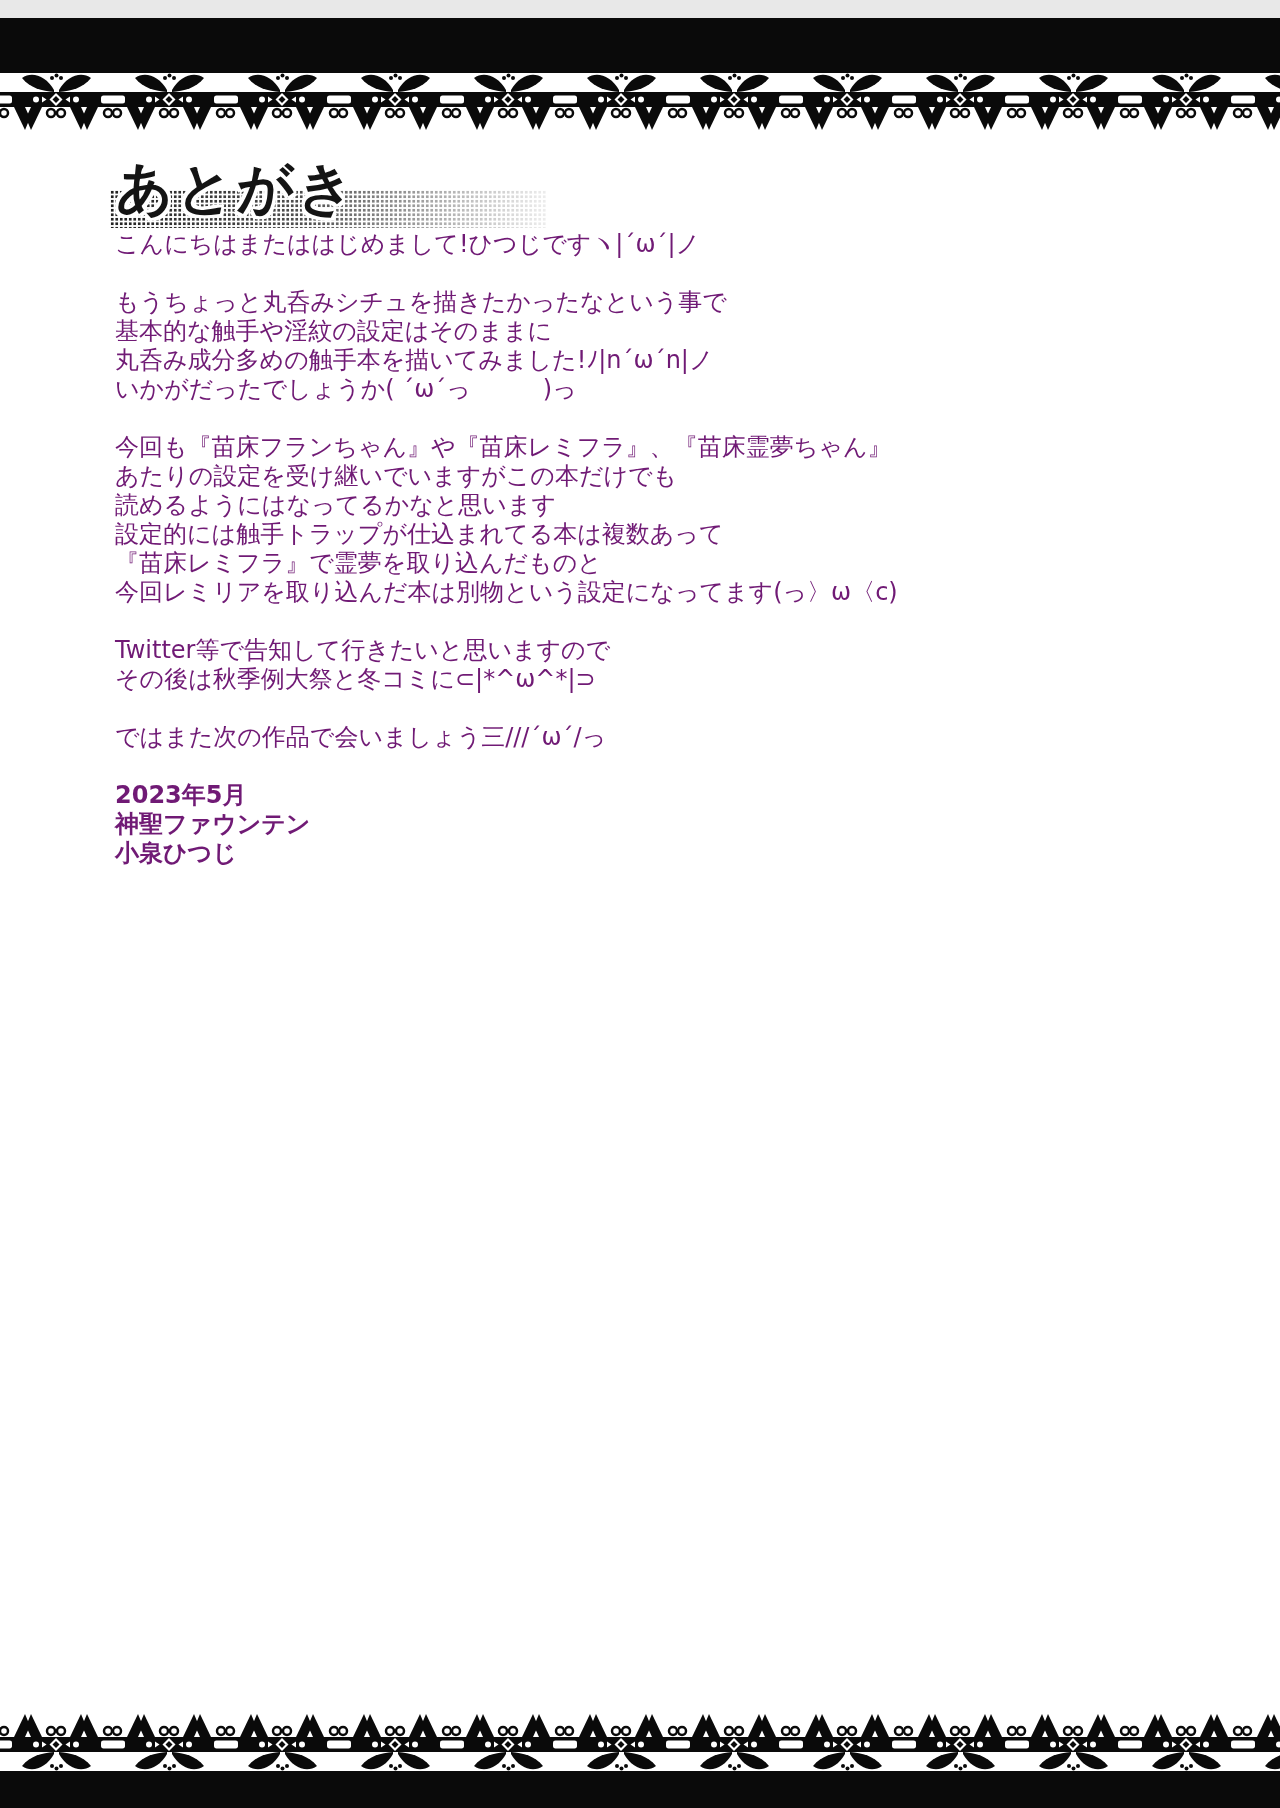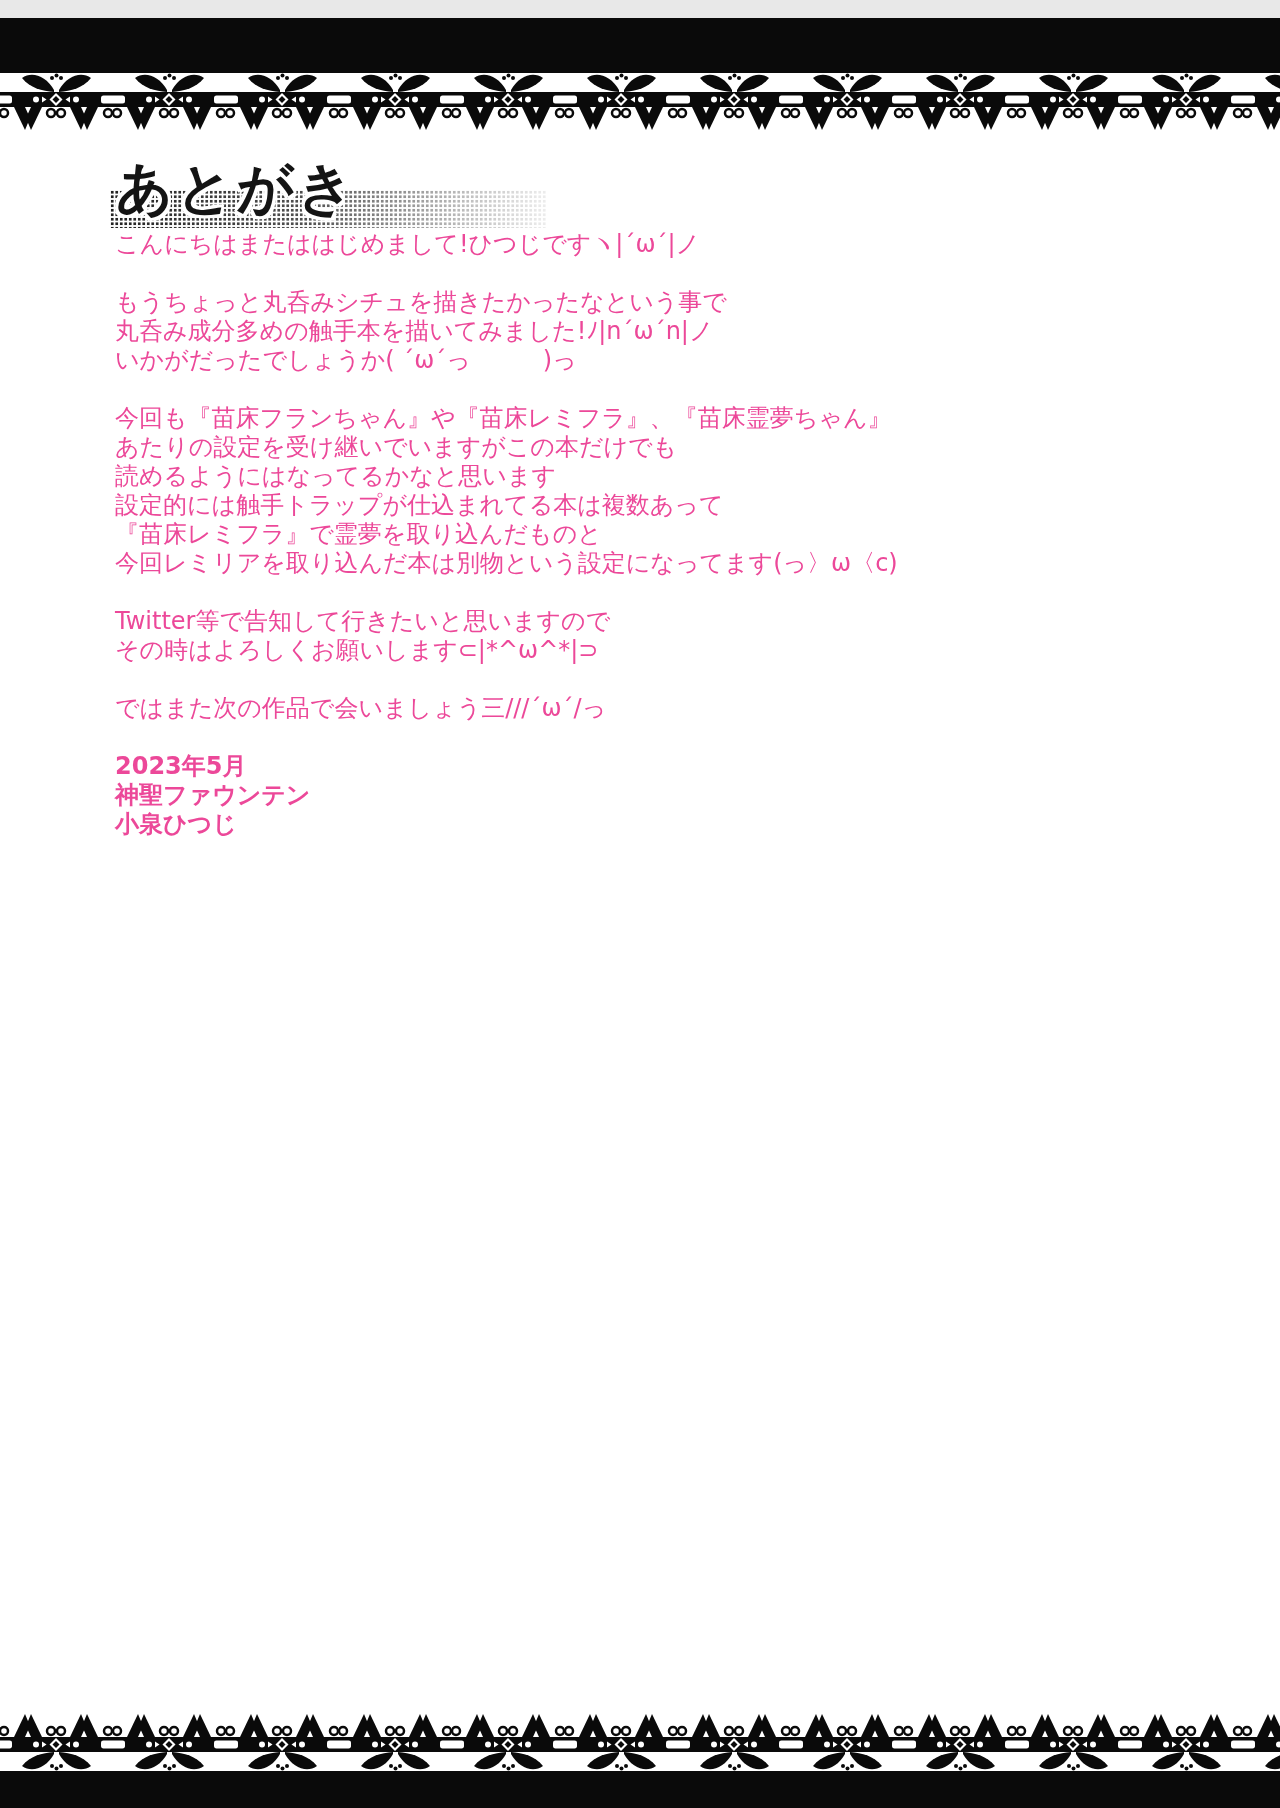--- a/index.html
+++ b/index.html
@@ -27,21 +27,21 @@
   }
   .title-text {
     position: absolute; left: 6px; top: 8px;
     font-size: 56px; font-weight: bold; line-height: 1; letter-spacing: 3px;
     color: #141414;
     text-shadow:
       -3px -3px 0 #fff, 3px -3px 0 #fff, -3px 3px 0 #fff, 3px 3px 0 #fff,
       0 -3px 0 #fff, 0 3px 0 #fff, -3px 0 0 #fff, 3px 0 0 #fff;
   }
 
-  .content { position: absolute; left: 115px; top: 212px; width: 1100px; color: #ec4899; }
+  .content { position: absolute; left: 115px; top: 212px; width: 1100px; color: #701a75; }
   .para { margin: 0 0 29px 0; }
   .line { font-size: 24px; line-height: 29px; white-space: pre; }
   .signature .line { font-size: 24px; line-height: 29px; font-weight: bold; }
 </style>
 </head>
 <body>
 
 <div class="page">
 
   <div class="band"></div>
@@ -88,34 +88,35 @@
     <div class="title-text">あとがき</div>
   </div>
 
   <div class="content">
     <div>
         <div class="para">
           <div class="line">こんにちはまたははじめまして!ひつじですヽ|´ω´|ノ</div>
         </div>
         <div class="para">
           <div class="line">もうちょっと丸呑みシチュを描きたかったなという事で</div>
+          <div class="line">基本的な触手や淫紋の設定はそのままに</div>
           <div class="line">丸呑み成分多めの触手本を描いてみました!ﾉ|n´ω´n|ノ</div>
           <div class="line">いかがだったでしょうか( ´ω´っ　　　)っ</div>
         </div>
         <div class="para">
           <div class="line">今回も『苗床フランちゃん』や『苗床レミフラ』、『苗床霊夢ちゃん』</div>
           <div class="line">あたりの設定を受け継いでいますがこの本だけでも</div>
           <div class="line">読めるようにはなってるかなと思います</div>
           <div class="line">設定的には触手トラップが仕込まれてる本は複数あって</div>
           <div class="line">『苗床レミフラ』で霊夢を取り込んだものと</div>
           <div class="line">今回レミリアを取り込んだ本は別物という設定になってます(っ〉ω〈c)</div>
         </div>
         <div class="para">
           <div class="line">Twitter等で告知して行きたいと思いますので</div>
-          <div class="line">その時はよろしくお願いします⊂|*^ω^*|⊃</div>
+          <div class="line">その後は秋季例大祭と冬コミに⊂|*^ω^*|⊃</div>
         </div>
         <div class="para">
           <div class="line">ではまた次の作品で会いましょう三///´ω´/っ</div>
         </div>
       </div>
     <div class="signature">
       <div class="line">2023年5月</div>
       <div class="line">神聖ファウンテン</div>
       <div class="line">小泉ひつじ</div>
     </div>

